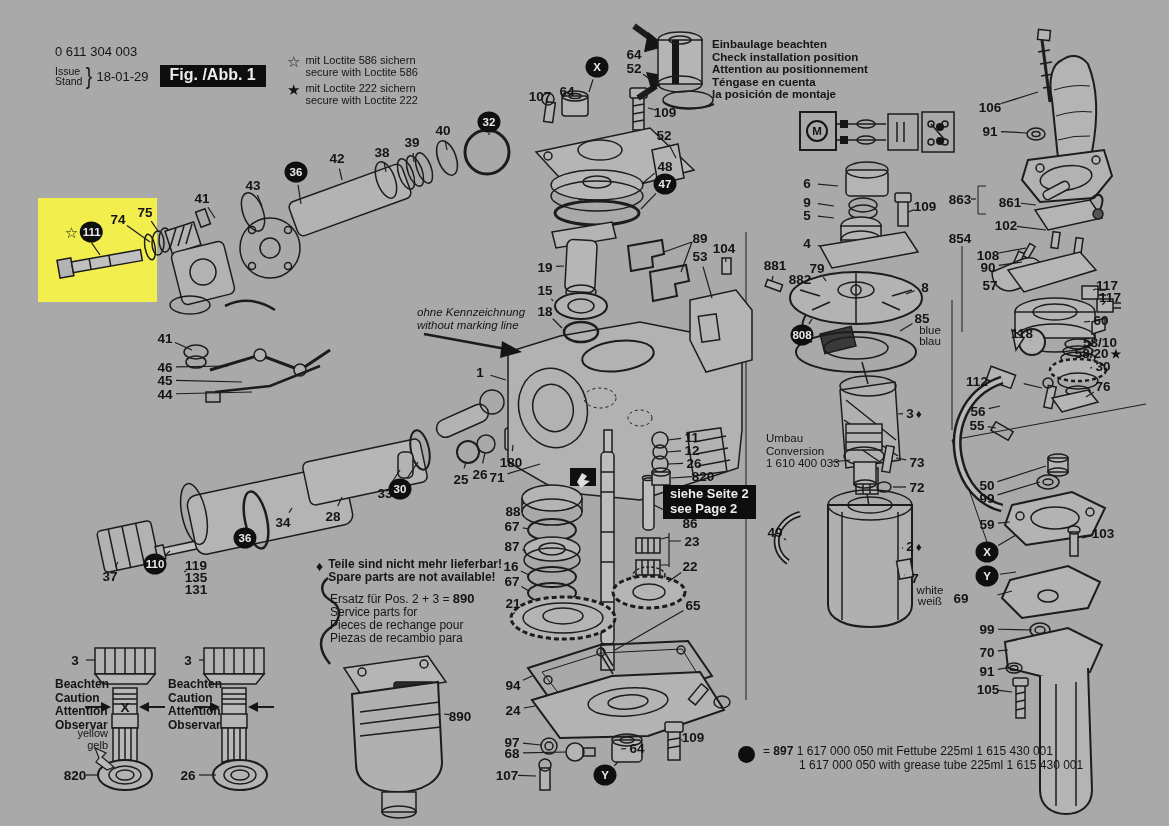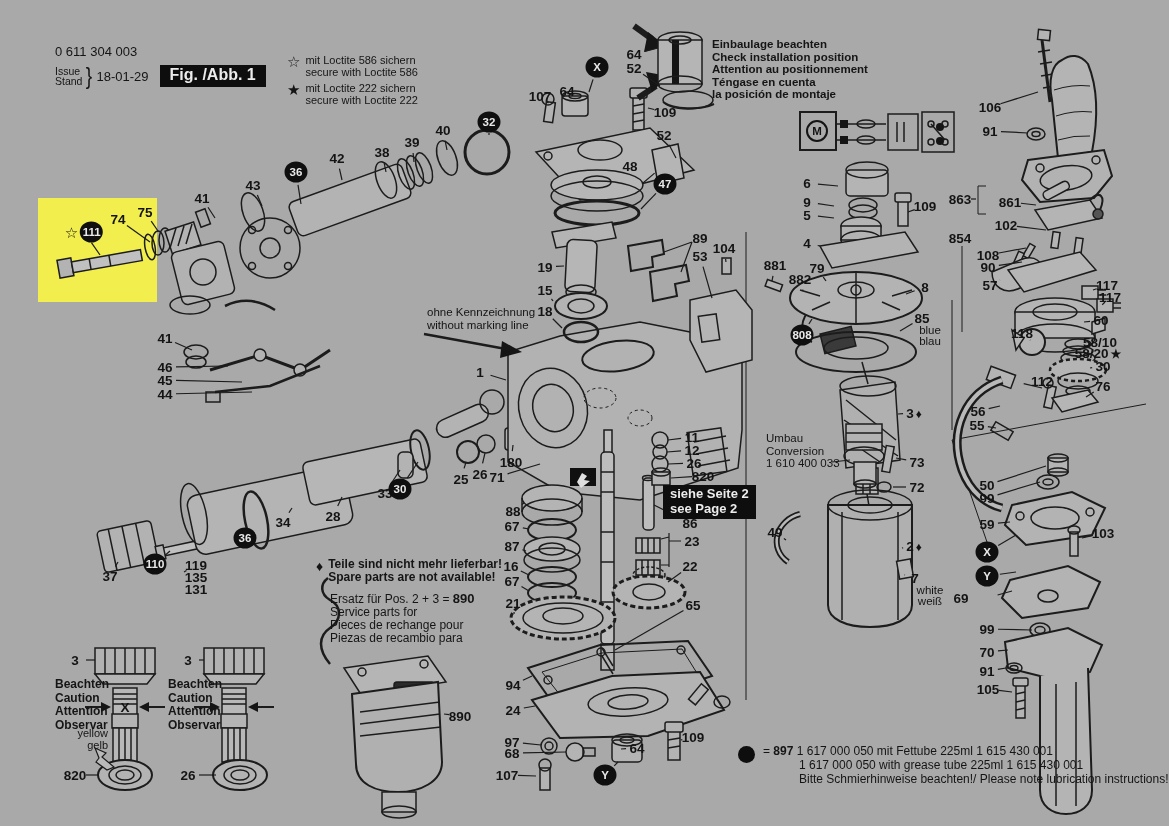--- a/index.html
+++ b/index.html
@@ -648,21 +648,21 @@
   </div>
 
   <div class="tb b fs115" style="left:712px;top:38px;">
     <div>Einbaulage beachten</div>
       <div>Check installation position</div>
     <div>Attention au positionnement</div>
       <div>Téngase en cuenta</div>
     <div>la posición de montaje</div>
   </div>
 
-  <div class="tb fs115" style="left:427px;top:306px;">
+  <div class="tb fs115" style="left:417px;top:306px;font-style:italic;">
     <div>ohne Kennzeichnung</div>
       <div>without marking line</div>
   </div>
 
   <div class="tb blackbox seebox" style="left:663px;top:485px;">
     <div>siehe Seite 2</div>
       <div>see Page 2</div>
   </div>
 
   <div class="tb fs115" style="left:766px;top:432px;">
@@ -704,21 +704,20 @@
 
   <div class="tb footer" style="left:738px;top:744px;">
     <div class="dot"></div>
     <div class="fs12" style="line-height:14px;">
       <div>
         <span>=</span>
         <span class="b" style="font-size:12px;">897</span>
         <span>1 617 000 050 mit Fettube 225ml 1 615 430 001</span>
       </div>
       <div style="margin-left:36px;">1 617 000 050 with grease tube 225ml 1 615 430 001</div>
-      <div style="margin-left:36px;">Bitte Schmierhinweise beachten!/ Please note lubrication instructions!</div>
     </div>
   </div>
 
 <div class="plbl" style="left: 202px; top: 198px;">
       <span class="core">41</span>
     </div>
     <div class="plbl" style="left: 253px; top: 185px;">
       <span class="core">43</span>
     </div>
     <div class="plbl v-c" style="left: 296px; top: 172px;">
@@ -826,21 +825,21 @@
     </div>
     <div class="plbl" style="left: 634px; top: 68px;">
       <span class="core">52</span>
     </div>
     <div class="plbl" style="left: 665px; top: 112px;">
       <span class="core">109</span>
     </div>
     <div class="plbl" style="left: 664px; top: 135px;">
       <span class="core">52</span>
     </div>
-    <div class="plbl" style="left: 630px; top: 166px;">
+    <div class="plbl" style="left: 665px; top: 166px;">
       <span class="core">48</span>
     </div>
     <div class="plbl v-c" style="left: 665px; top: 184px;">
       <span class="core">47</span>
     </div>
     <div class="plbl" style="left: 700px; top: 238px;">
       <span class="core">89</span>
     </div>
     <div class="plbl" style="left: 700px; top: 256px;">
       <span class="core">53</span>
@@ -1030,21 +1029,21 @@
     <div class="plbl" style="left: 1100px; top: 342px;">
       <span class="core">58/10</span>
     </div>
     <div class="plbl" style="left: 1098px; top: 353px;">
       <span class="core">58/20</span>
       <span class="suf">★</span>
     </div>
     <div class="plbl" style="left: 1103px; top: 366px;">
       <span class="core">30</span>
     </div>
-    <div class="plbl" style="left: 1042px; top: 381px; text-align: right;">
+    <div class="plbl" style="left: 977px; top: 381px; text-align: right;">
       <span class="core">112</span>
     </div>
     <div class="plbl" style="left: 1103px; top: 386px;">
       <span class="core">76</span>
     </div>
     <div class="plbl" style="left: 978px; top: 411px;">
       <span class="core">56</span>
     </div>
     <div class="plbl" style="left: 977px; top: 425px;">
       <span class="core">55</span>

